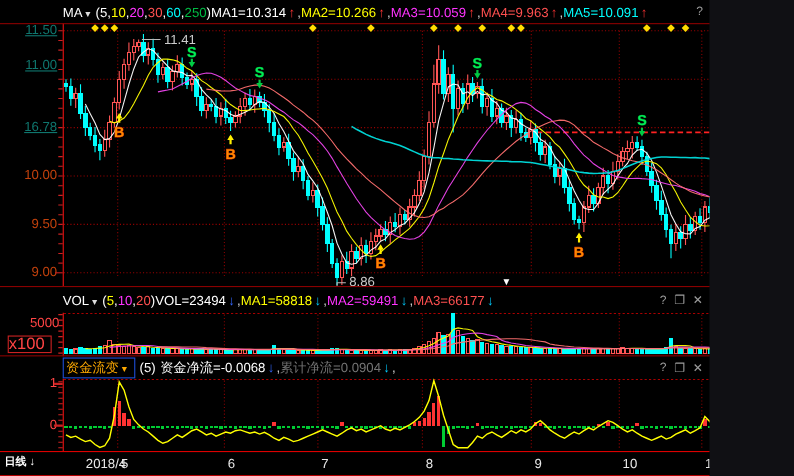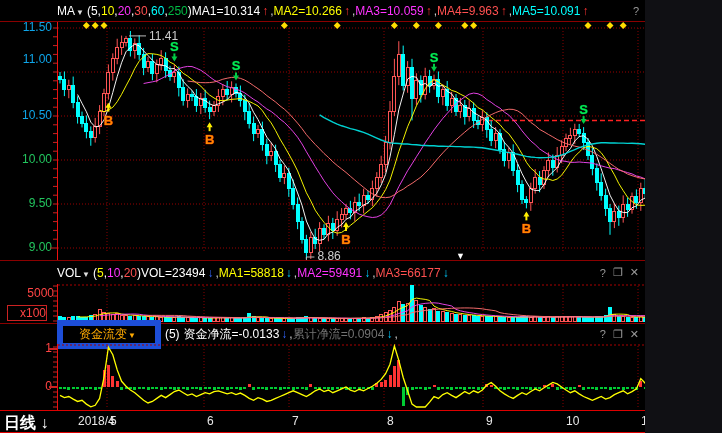--- a/index.html
+++ b/index.html
@@ -4,26 +4,26 @@
 <style>
   html,body{margin:0;padding:0;background:#101014;}
   #app{position:relative;width:645px;height:433px;background:#000;font-family:"Liberation Sans",sans-serif;overflow:hidden;}
   .hdr{position:absolute;left:57px;right:4px;display:flex;align-items:center;font-size:12px;color:#ddd;white-space:nowrap;}
   .hdr .arrow{margin:0 2px;font-weight:bold;}
   .dd{font-size:8px;color:#ddd;margin:0 3px 0 1px;}
   .winicons{position:absolute;right:6px;top:0;height:100%;display:flex;align-items:center;gap:7px;color:#9a9a9a;font-size:11px;}
   .winicons span{cursor:default;}
   .hl{position:absolute;left:0;width:722px;height:1px;}
   .ylab{position:absolute;width:50px;text-align:right;font-size:12px;left:2px;}
-  .red{color:#0ea5e9;} .grn{color:#22c55e;}
+  .red{color:#0f766e;text-decoration:underline;} .grn{color:#c2410c;}
   .flowlab{position:absolute;width:14px;text-align:right;font-size:12px;color:#ff4444;left:38px;}
-  #x100box{position:absolute;left:7px;top:305px;width:38px;height:14px;line-height:14px;border:1px solid #cc2222;color:#ff4444;font-size:12px;text-align:right;}
+  #x100box{position:absolute;left:7px;top:305px;width:38px;height:14px;line-height:14px;border:1px solid #cc2222;color:#ff4444;font-size:15px;text-align:left;}
   #v5000{position:absolute;left:14px;top:286px;width:40px;text-align:right;color:#ff4444;font-size:12px;}
   #taxis{position:absolute;left:0;top:410px;width:722px;height:21px;background:#000;border-top:1px solid #dd0000;border-bottom:1px solid #dd0000;}
-  #period{position:absolute;left:4px;top:413px;color:#fff;font-size:16px;font-weight:bold;cursor:pointer;}
+  #period{position:absolute;left:4px;top:413px;color:#fff;font-size:10px;font-weight:bold;cursor:pointer;}
   .mon{position:absolute;top:414px;color:#e8e8e8;font-size:12px;}
   #splitter{position:absolute;left:456px;top:251px;color:#fff;font-size:9px;cursor:pointer;}
   svg{position:absolute;left:0;}
 </style>
 </head>
 <body>
 
 <div id="app">
 
   <div class="hdr" id="hdr-main" style="top:0;height:21px;">
@@ -32,21 +32,21 @@
     </span>
     <span id="main-params"><span style="color: rgb(255, 255, 255);">(</span><span style="color: rgb(255, 255, 255);">5</span><span style="color: rgb(255, 255, 255);">,</span><span style="color: rgb(255, 255, 0);">10</span><span style="color: rgb(255, 255, 255);">,</span><span style="color: rgb(255, 51, 255);">20</span><span style="color: rgb(255, 255, 255);">,</span><span style="color: rgb(255, 80, 80);">30</span><span style="color: rgb(255, 255, 255);">,</span><span style="color: rgb(0, 255, 255);">60</span><span style="color: rgb(255, 255, 255);">,</span><span style="color: rgb(0, 187, 68);">250</span><span style="color: rgb(255, 255, 255);">) </span></span>
     <span id="main-values"><span style="color: rgb(255, 255, 255);">MA1=10.314</span><span class="arrow" style="color: rgb(255, 51, 51);">↑</span><span style="color: rgb(204, 204, 204);">,</span><span style="color: rgb(255, 255, 0);">MA2=10.266</span><span class="arrow" style="color: rgb(255, 51, 51);">↑</span><span style="color: rgb(204, 204, 204);">,</span><span style="color: rgb(255, 51, 255);">MA3=10.059</span><span class="arrow" style="color: rgb(255, 51, 51);">↑</span><span style="color: rgb(204, 204, 204);">,</span><span style="color: rgb(255, 80, 80);">MA4=9.963</span><span class="arrow" style="color: rgb(255, 51, 51);">↑</span><span style="color: rgb(204, 204, 204);">,</span><span style="color: rgb(0, 255, 255);">MA5=10.091</span><span class="arrow" style="color: rgb(255, 51, 51);">↑</span></span>
   </div>
   <div class="winicons" style="top:0;height:21px;">
     <span>?</span>
   </div>
 
   <div class="ylab red" style="top:20px;">11.50</div>
   <div class="ylab red" style="top:52px;">11.00</div>
-  <div class="ylab red" style="top:108px;">10.50</div>
+  <div class="ylab red" style="top:108px;">16.78</div>
   <div class="ylab grn" style="top:152px;">10.00</div>
   <div class="ylab grn" style="top:196px;">9.50</div>
   <div class="ylab grn" style="top:240px;">9.00</div>
 
   <svg id="svg-main" width="722" height="240" style="top:21px;">
       <line x1="58" y1="7" x2="716" y2="7" stroke="#990000" stroke-width="1" stroke-dasharray="1,2"></line>
       <line x1="58" y1="51" x2="716" y2="51" stroke="#990000" stroke-width="1" stroke-dasharray="1,2"></line>
       <line x1="58" y1="95" x2="716" y2="95" stroke="#990000" stroke-width="1" stroke-dasharray="1,2"></line>
       <line x1="58" y1="139" x2="716" y2="139" stroke="#990000" stroke-width="1" stroke-dasharray="1,2"></line>
       <line x1="58" y1="183" x2="716" y2="183" stroke="#990000" stroke-width="1" stroke-dasharray="1,2"></line>
@@ -617,25 +617,25 @@
       <rect x="696.5" y="31.545454545454547" width="3" height="5.454545454545454" fill="#00ffff" stroke="#00ffff" stroke-width="1" shape-rendering="crispEdges"></rect>
       <rect x="700.9000000000001" y="29.727272727272727" width="3" height="7.2727272727272725" fill="#000" stroke="#ff5555" stroke-width="1" shape-rendering="crispEdges"></rect>
       <rect x="705.3000000000001" y="26.32090909090909" width="3" height="10.67909090909091" fill="#00ffff" stroke="#00ffff" stroke-width="1" shape-rendering="crispEdges"></rect>
       <polyline points="77.6,32.89090909090909 82,33 86.4,32.88181818181818 90.80000000000001,32.49090909090909 95.2,32.127272727272725 99.6,30.627272727272725 104,29.7 108.4,29.045454545454547 112.80000000000001,28.909090909090907 117.2,28.863636363636363 121.60000000000001,30.045454545454547 126,30.59090909090909 130.4,31.045454545454547 134.8,31.18181818181818 139.2,31.7 143.60000000000002,31.92727272727273 148,32.2 152.4,32.41818181818182 156.8,32.71818181818182 161.2,32.80909090909091 165.60000000000002,33.03636363636364 170,33.163636363636364 174.4,33.18181818181818 178.8,33.14545454545455 183.20000000000002,33.14545454545455 187.60000000000002,33.163636363636364 192,33.21818181818182 196.4,33.38181818181818 200.8,33.6 205.20000000000002,33.81818181818182 209.60000000000002,33.981818181818184 214,34 218.4,33.92727272727273 222.8,33.872727272727275 227.20000000000002,33.85454545454545 231.60000000000002,33.763636363636365 236,33.81818181818182 240.4,33.89090909090909 244.8,33.89090909090909 249.20000000000002,33.03636363636364 253.60000000000002,32.85454545454545 258,32.78181818181818 262.4,32.8 266.8,32.96363636363636 271.20000000000005,33.90909090909091 275.6,34.163636363636364 280,34.30909090909091 284.4,34.43636363636364 288.8,34.45454545454545 293.20000000000005,34.36363636363637 297.6,34.25454545454546 302,34 306.40000000000003,33.63636363636363 310.8,33.52727272727273 315.20000000000005,33.61818181818182 319.6,33.74545454545454 324,34.018181818181816 328.40000000000003,34.32727272727273 332.8,34.50909090909091 337.20000000000005,34.52727272727273 341.6,34.54545454545455 346,34.45454545454545 350.40000000000003,34.47272727272727 354.8,34.32727272727273 359.20000000000005,34.29090909090909 363.6,34.18181818181818 368,34.163636363636364 372.40000000000003,33.92727272727273 376.8,33.61818181818182 381.20000000000005,32.872727272727275 385.6,31.872727272727275 390,30.272727272727273 394.40000000000003,28.272727272727273 398.8,25.363636363636363 403.20000000000005,23.363636363636363 407.6,21.545454545454547 412,15.545454545454547 416.40000000000003,14.09090909090909 420.8,14.818181818181817 425.20000000000005,15.363636363636363 429.6,16.454545454545453 434.00000000000006,22.090909090909093 438.40000000000003,24.272727272727273 442.8,25.545454545454547 447.20000000000005,26.636363636363637 451.6,27.454545454545453 456.00000000000006,28.636363636363637 460.40000000000003,29.363636363636363 464.8,30 469.20000000000005,30.5 473.6,31 478.00000000000006,31.40909090909091 482.40000000000003,31.68181818181818 486.8,31.954545454545453 491.20000000000005,32.22727272727273 495.6,32.38181818181818 500.00000000000006,32.518181818181816 504.40000000000003,32.736363636363635 508.8,32.845454545454544 513.2,32.981818181818184 517.6,33.10909090909091 522,33.10909090909091 526.4000000000001,33.018181818181816 530.8,33.018181818181816 535.2,32.89090909090909 539.6,32.92727272727273 544,32.96363636363636 548.4000000000001,33 552.8000000000001,33.03636363636364 557.2,33.07272727272727 561.6,32.92727272727273 566,32.78181818181818 570.4000000000001,32.763636363636365 574.8000000000001,32.61818181818182 579.2,32.6 583.6,32.69090909090909 588,32.89090909090909 592.4000000000001,32.981818181818184 596.8000000000001,33.07272727272727 601.2,33.018181818181816 605.6,32.70909090909091 610,30.70909090909091 614.4000000000001,30.2 618.8000000000001,30.10909090909091 623.2,30.18181818181818 627.6,30.527272727272727 632,32.45454545454545 636.4000000000001,33 640.8000000000001,33.09090909090909 645.2,33.14545454545455 649.6,33.018181818181816 654,33.018181818181816 658.4000000000001,32.8 662.8000000000001,32.6 667.2,32.49090909090909 671.6,32.27272727272727 676,31.89090909090909 680.4000000000001,31.881818181818183 684.8000000000001,31.627272727272725 689.2,31.5 693.6,31.227272727272727 698,31.31818181818182 702.4000000000001,30.81818181818182 706.8000000000001,29.95509090909091" fill="none" stroke="#ffff00" stroke-width="1" opacity="0.95"></polyline>
       <polyline points="99.6,31.759090909090908 104,31.35 108.4,30.963636363636365 112.80000000000001,30.7 117.2,30.495454545454546 121.60000000000001,30.336363636363636 126,30.145454545454545 130.4,30.045454545454547 134.8,30.045454545454547 139.2,30.28181818181818 143.60000000000002,30.986363636363635 148,31.395454545454545 152.4,31.73181818181818 156.8,31.95 161.2,32.25454545454546 165.60000000000002,32.481818181818184 170,32.68181818181818 174.4,32.8 178.8,32.93181818181818 183.20000000000002,32.97727272727273 187.60000000000002,33.1 192,33.19090909090909 196.4,33.28181818181818 200.8,33.372727272727275 205.20000000000002,33.481818181818184 209.60000000000002,33.57272727272727 214,33.60909090909091 218.4,33.654545454545456 222.8,33.736363636363635 227.20000000000002,33.836363636363636 231.60000000000002,33.872727272727275 236,33.90909090909091 240.4,33.90909090909091 244.8,33.88181818181818 249.20000000000002,33.445454545454545 253.60000000000002,33.30909090909091 258,33.3 262.4,33.345454545454544 266.8,33.42727272727273 271.20000000000005,33.47272727272727 275.6,33.50909090909091 280,33.54545454545455 284.4,33.61818181818182 288.8,33.70909090909091 293.20000000000005,34.13636363636363 297.6,34.20909090909091 302,34.154545454545456 306.40000000000003,34.03636363636364 310.8,33.99090909090909 315.20000000000005,33.99090909090909 319.6,34 324,34.00909090909091 328.40000000000003,33.981818181818184 332.8,34.018181818181816 337.20000000000005,34.07272727272727 341.6,34.14545454545455 346,34.236363636363635 350.40000000000003,34.4 354.8,34.41818181818182 359.20000000000005,34.40909090909091 363.6,34.36363636363637 368,34.30909090909091 372.40000000000003,34.2 376.8,33.97272727272727 381.20000000000005,33.58181818181818 385.6,33.02727272727273 390,32.21818181818182 394.40000000000003,31.1 398.8,29.490909090909092 403.20000000000005,28.118181818181817 407.6,26.70909090909091 412,22.909090909090907 416.40000000000003,21.18181818181818 420.8,20.09090909090909 425.20000000000005,19.363636363636363 429.6,19 434.00000000000006,18.818181818181817 438.40000000000003,19.181818181818183 442.8,20.181818181818183 447.20000000000005,21 451.6,21.954545454545453 456.00000000000006,25.363636363636363 460.40000000000003,26.81818181818182 464.8,27.772727272727273 469.20000000000005,28.56818181818182 473.6,29.227272727272727 478.00000000000006,30.022727272727273 482.40000000000003,30.522727272727273 486.8,30.977272727272727 491.20000000000005,31.363636363636363 495.6,31.69090909090909 500.00000000000006,31.963636363636365 504.40000000000003,32.20909090909091 508.8,32.4 513.2,32.60454545454545 517.6,32.74545454545454 522,32.81363636363636 526.4000000000001,32.877272727272725 530.8,32.93181818181818 535.2,32.93636363636364 539.6,33.018181818181816 544,33.03636363636364 548.4000000000001,33.00909090909091 552.8000000000001,33.02727272727273 557.2,32.981818181818184 561.6,32.92727272727273 566,32.872727272727275 570.4000000000001,32.88181818181818 574.8000000000001,32.82727272727273 579.2,32.836363636363636 583.6,32.80909090909091 588,32.836363636363636 592.4000000000001,32.872727272727275 596.8000000000001,32.845454545454544 601.2,32.80909090909091 605.6,32.7 610,31.8 614.4000000000001,31.59090909090909 618.8000000000001,31.59090909090909 623.2,31.6 627.6,31.618181818181817 632,31.581818181818182 636.4000000000001,31.6 640.8000000000001,31.6 645.2,31.663636363636364 649.6,31.772727272727273 654,32.736363636363635 658.4000000000001,32.9 662.8000000000001,32.845454545454544 667.2,32.81818181818182 671.6,32.64545454545455 676,32.45454545454545 680.4000000000001,32.34090909090909 684.8000000000001,32.11363636363636 689.2,31.995454545454546 693.6,31.75 698,31.604545454545455 702.4000000000001,31.35 706.8000000000001,30.79118181818182" fill="none" stroke="#ee44ee" stroke-width="1" opacity="0.95"></polyline>
       <polyline points="143.60000000000002,31.372727272727275 148,31.372727272727275 152.4,31.347727272727273 156.8,31.325 161.2,31.375 165.60000000000002,31.40909090909091 170,31.413636363636364 174.4,31.422727272727272 178.8,31.488636363636363 183.20000000000002,31.629545454545454 187.60000000000002,32.04318181818182 192,32.29318181818182 196.4,32.50681818181818 200.8,32.66136363636364 205.20000000000002,32.86818181818182 209.60000000000002,33.02727272727273 214,33.14545454545455 218.4,33.22727272727273 222.8,33.33409090909091 227.20000000000002,33.40681818181818 231.60000000000002,33.486363636363635 236,33.55 240.4,33.595454545454544 244.8,33.627272727272725 249.20000000000002,33.46363636363636 253.60000000000002,33.44090909090909 258,33.45454545454545 262.4,33.5 266.8,33.58181818181818 271.20000000000005,33.654545454545456 275.6,33.69090909090909 280,33.72727272727273 284.4,33.763636363636365 288.8,33.79545454545455 293.20000000000005,33.79090909090909 297.6,33.75909090909091 302,33.72727272727273 306.40000000000003,33.69090909090909 310.8,33.70909090909091 315.20000000000005,33.731818181818184 319.6,33.75454545454546 324,33.77727272727273 328.40000000000003,33.8 332.8,33.86363636363637 337.20000000000005,34.10454545454545 341.6,34.17727272727273 346,34.195454545454545 350.40000000000003,34.21818181818182 354.8,34.20454545454545 359.20000000000005,34.2 363.6,34.18181818181818 368,34.15909090909091 372.40000000000003,34.09090909090909 376.8,33.99545454545454 381.20000000000005,33.82727272727273 385.6,33.586363636363636 390,33.22727272727273 394.40000000000003,32.75 398.8,31.954545454545453 403.20000000000005,31.263636363636365 407.6,30.536363636363635 412,28.60909090909091 416.40000000000003,27.69090909090909 420.8,27.03181818181818 425.20000000000005,26.472727272727273 429.6,26.013636363636365 434.00000000000006,25.518181818181816 438.40000000000003,25.14090909090909 442.8,24.836363636363636 447.20000000000005,24.55909090909091 451.6,24.331818181818182 456.00000000000006,24.136363636363637 460.40000000000003,24 464.8,23.93181818181818 469.20000000000005,23.965909090909093 473.6,24.113636363636363 478.00000000000006,24.420454545454547 482.40000000000003,24.852272727272727 486.8,25.579545454545453 491.20000000000005,26.18181818181818 495.6,26.82272727272727 500.00000000000006,28.663636363636364 504.40000000000003,29.513636363636365 508.8,30.086363636363636 513.2,30.586363636363636 517.6,30.986363636363635 522,31.418181818181818 526.4000000000001,31.7 530.8,31.954545454545453 535.2,32.15 539.6,32.35454545454545 544,32.5 548.4000000000001,32.60909090909091 552.8000000000001,32.71363636363636 557.2,32.79318181818182 561.6,32.836363636363636 566,32.84318181818182 570.4000000000001,32.87954545454546 574.8000000000001,32.87954545454546 579.2,32.88636363636364 583.6,32.913636363636364 588,32.93636363636364 592.4000000000001,32.94090909090909 596.8000000000001,32.93636363636364 601.2,32.89545454545455 605.6,32.81363636363636 610,32.336363636363636 614.4000000000001,32.236363636363635 618.8000000000001,32.20909090909091 623.2,32.21818181818182 627.6,32.21363636363636 632,32.20909090909091 636.4000000000001,32.236363636363635 640.8000000000001,32.22272727272727 645.2,32.236363636363635 649.6,32.236363636363635 654,32.268181818181816 658.4000000000001,32.24545454545454 662.8000000000001,32.21818181818182 667.2,32.20909090909091 671.6,32.13181818181818 676,32.018181818181816 680.4000000000001,31.970454545454544 684.8000000000001,31.85681818181818 689.2,31.829545454545453 693.6,31.761363636363637 698,32.17045454545455 702.4000000000001,32.125 706.8000000000001,31.81831818181818" fill="none" stroke="#ff7070" stroke-width="1" opacity="0.95"></polyline>
     </svg>
   <div class="hl" style="top:323px;background:#8a0000;"></div>
 
   <div class="hdr" id="hdr-flow" style="top:324px;height:20px;">
-    <span style="color:#ffaa00;border:6px solid #1d4ed8;padding:0 16px;margin-right:4px;cursor:pointer;">
+    <span style="color:#ffaa00;border:1px solid #1d4ed8;padding:0 2px;margin-right:4px;cursor:pointer;">
       <span>资金流变</span><span class="dd" style="color:#ffaa00;">▼</span>
     </span>
     <span style="color:#fff;margin-right:4px;">(5)</span>
-    <span id="flow-values"><span style="color: rgb(255, 255, 255);">资金净流=-0.0133</span><span class="arrow" style="color: rgb(51, 102, 255);">↓</span><span style="color: rgb(204, 204, 204);">,</span><span style="color: #737373;">累计净流=0.0904</span><span class="arrow" style="color: rgb(0, 204, 255);">↓</span></span>
+    <span id="flow-values"><span style="color: rgb(255, 255, 255);">资金净流=-0.0068</span><span class="arrow" style="color: rgb(51, 102, 255);">↓</span><span style="color: rgb(204, 204, 204);">,</span><span style="color: #737373;">累计净流=0.0904</span><span class="arrow" style="color: rgb(0, 204, 255);">↓</span></span>
     <span style="color:#ccc;">,</span>
   </div>
   <div class="winicons" style="top:324px;height:20px;">
     <span>?</span>
     <span>❐</span>
     <span>✕</span>
   </div>
 
   <div class="flowlab" style="top:341px;">1</div>
   <div class="flowlab" style="top:379px;">0</div>

